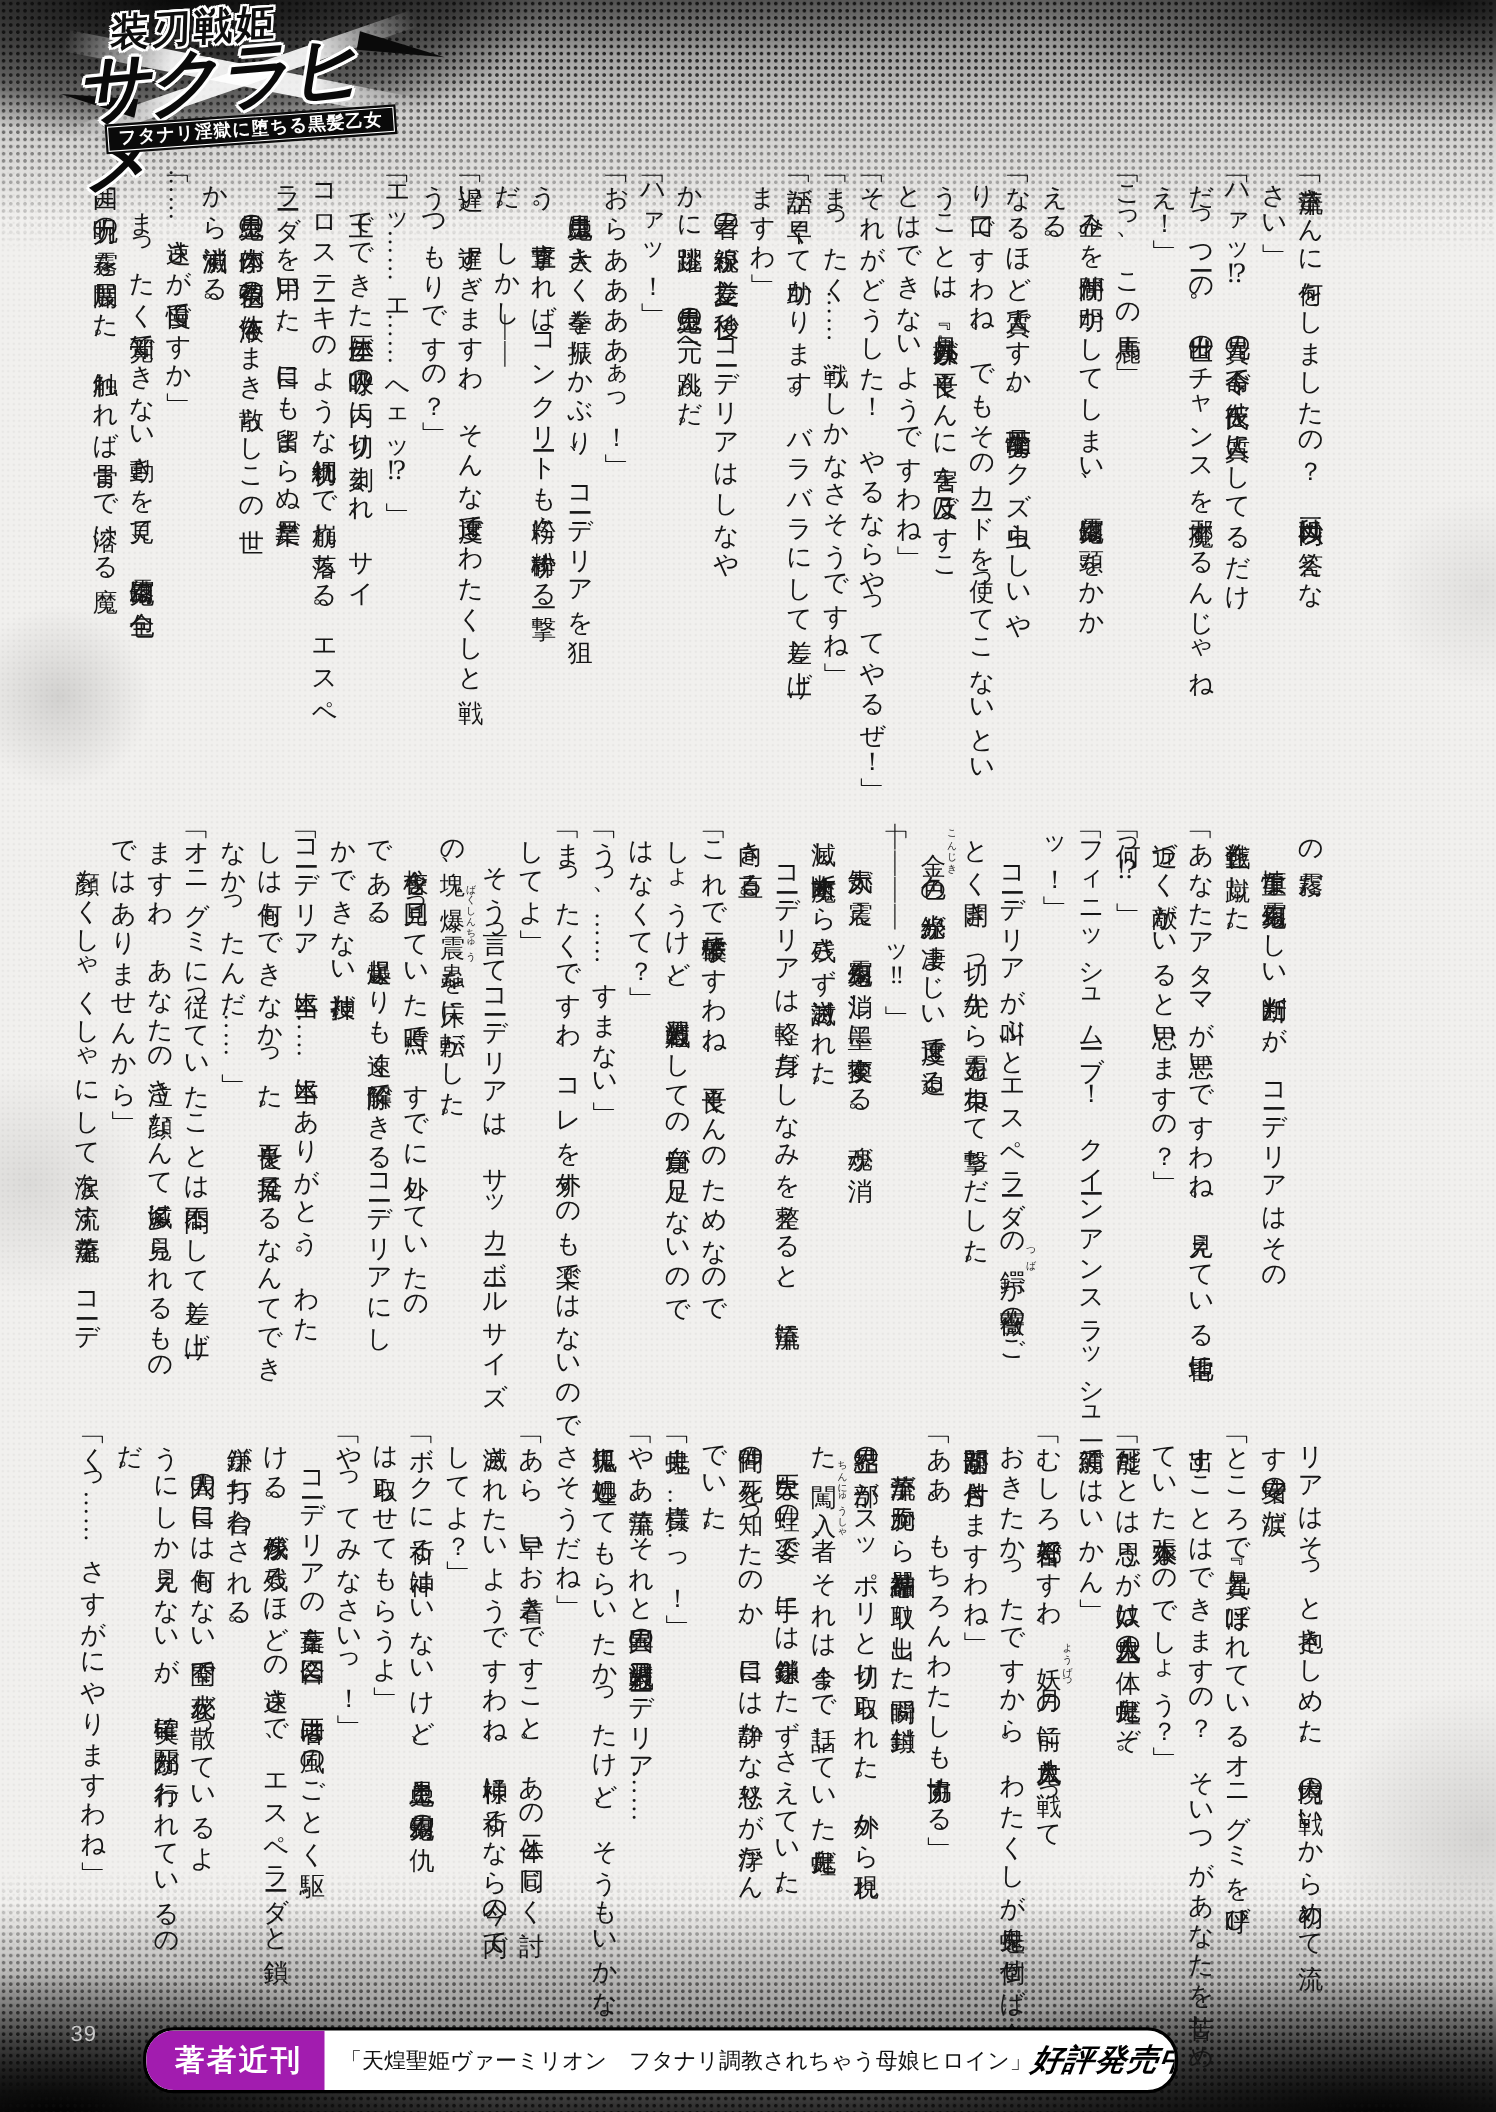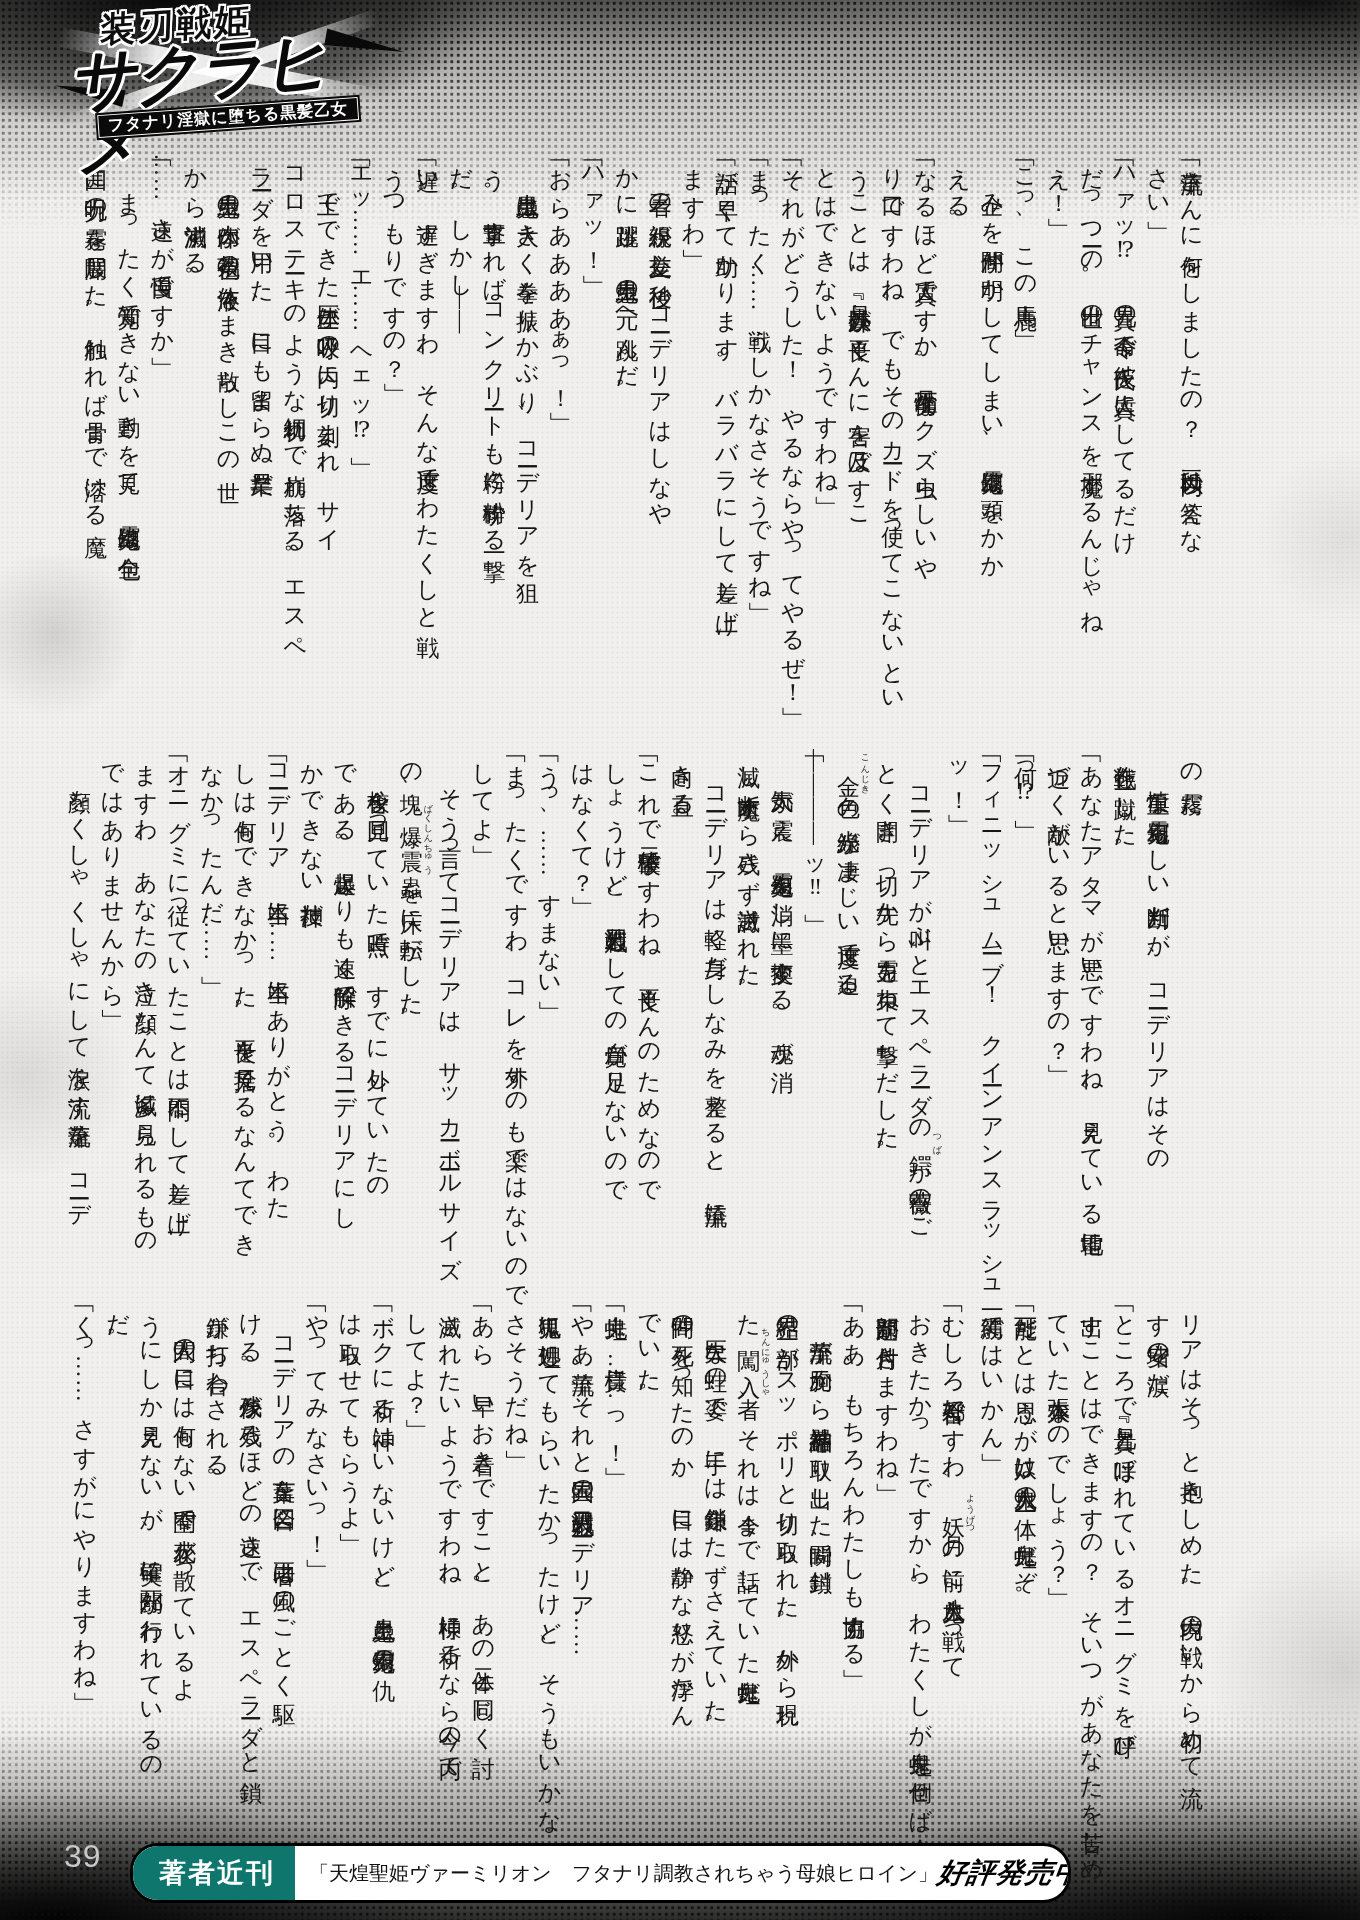--- a/index.html
+++ b/index.html
@@ -96,30 +96,30 @@
   #bandA{top:152px;}
   #bandB{top:748px;}
   #bandC{top:1298px;}
   .tcol{display:block;}
   ruby{ruby-position:over;}
   rt{font-size:9px;letter-spacing:0;color:#222;}
   
   #page-number{
     position:absolute;left:64px;top:1838px;z-index:6;
     color:#c9c9c9;font-family:"Liberation Sans","DejaVu Sans",sans-serif;
-    font-size:32px;letter-spacing:1px;text-align:center;
+    font-size:20px;letter-spacing:1px;text-align:center;
   }
   #footer-bar{
     position:absolute;left:130px;top:1843px;width:935px;height:54px;z-index:6;
     background:#ffffff;border:3px solid #000;border-radius:28px;
     display:flex;align-items:center;overflow:hidden;
     font-family:"Liberation Sans","DejaVu Sans",sans-serif;
   }
   .f-label{
-    background:#0f766e;color:#fff;height:100%;display:flex;align-items:center;
+    background:#a21caf;color:#fff;height:100%;display:flex;align-items:center;
     padding:0 20px 0 26px;font-weight:bold;font-size:27px;letter-spacing:2px;flex:0 0 auto;
   }
   .f-title{font-size:20px;font-weight:normal;color:#111;padding-left:14px;flex:1 1 auto;white-space:nowrap;}
   .f-badge{
     font-size:28px;font-weight:bold;font-style:italic;color:#000;
     padding-right:24px;letter-spacing:1px;transform:skewX(-8deg);flex:0 0 auto;
   }
 </style>
 </head>
 <body>

